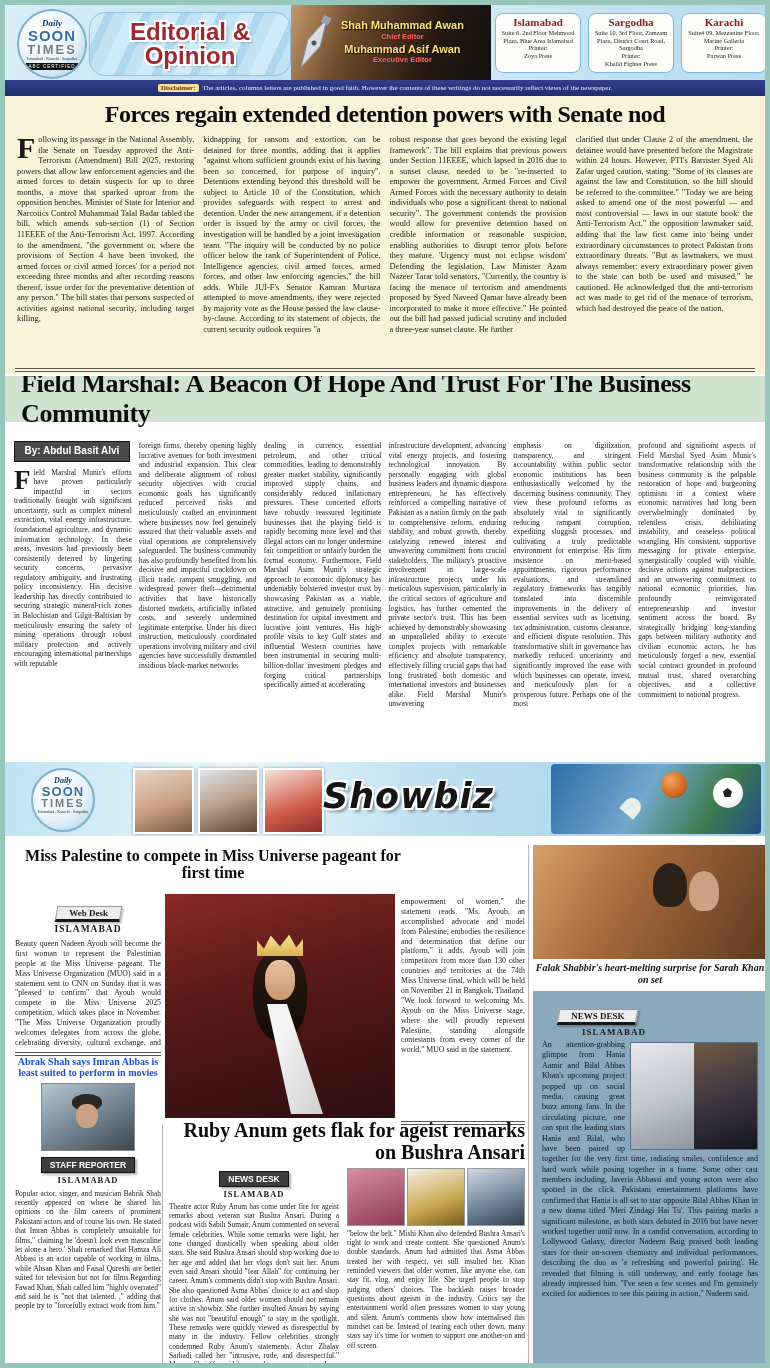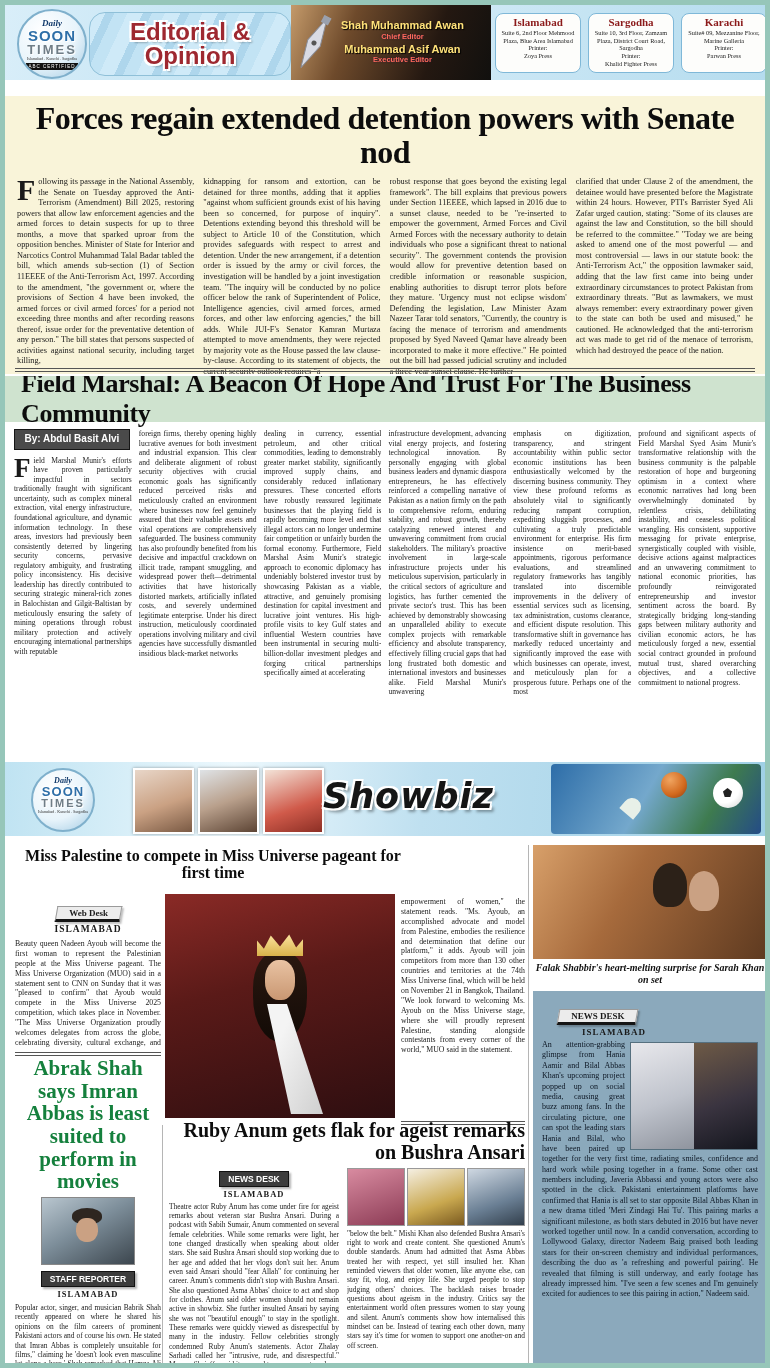--- a/index.html
+++ b/index.html
@@ -40,33 +40,33 @@
   .office .city{font-weight:bold;font-size:11px;color:#8b1a1a;line-height:1.15;}
   .office .addr{font-size:6.3px;color:#222;line-height:1.25;padding:0 2px;}
   .office .printer{font-size:6.3px;color:#222;line-height:1.25;}
   .disclaimer{left:0;top:75px;width:760px;height:16px;background:linear-gradient(#32408f,#222d6e);
     display:flex;align-items:center;justify-content:center;gap:4px;}
   .disc-label{background:#f3e39a;color:#8b1a1a;font-weight:bold;font-size:7px;padding:0 3px;border-radius:2px;}
   .disc-text{color:#e8ecff;font-size:7px;}
 
   
   .lead{left:0;top:91px;width:760px;height:278px;background:#f9f4d9;overflow:hidden;}
-  .lead h1{margin:6px 8px 2px;text-align:center;font-size:32px;font-weight:bold;letter-spacing:-0.5px;line-height:1.05;color:#0d0d0d;}
+  .lead h1{margin:6px 8px 2px;text-align:center;font-size:24px;font-weight:bold;letter-spacing:-0.5px;line-height:1.05;color:#0d0d0d;}
   .colwrap{display:flex;gap:9px;padding:6px 12px 0;}
   .colwrap .col{flex:1;font-size:8.3px;line-height:1.27;text-align:justify;overflow:hidden;}
   .lead .col{height:212px;}
   .dropcap{float:left;font-size:30px;line-height:24px;font-weight:bold;padding:1px 3px 0 0;}
   .hr-double{border-top:1px solid #555;border-bottom:1px solid #555;height:2px;}
   .lead .hr-double{position:absolute;left:10px;right:10px;bottom:2px;}
 
   
   .fieldm{left:0;top:371px;width:760px;height:384px;background:#ffffff;overflow:hidden;}
   .fm-band{height:46px;background:#cfe3cf;display:flex;align-items:center;justify-content:center;}
   .fm-band h2{margin:16px;font-size:26px;font-weight:bold;letter-spacing:-0.4px;color:#0d0d0d;}
-  .fm-cols{display:flex;gap:7px;padding:7px 9px 0;align-items:center;}
+  .fm-cols{display:flex;gap:7px;padding:19px 9px 0;align-items:center;}
   .fm-cols .col{flex:1;font-size:7.6px;line-height:1.26;text-align:justify;height:322px;overflow:hidden;}
   .byline{background:#4a4a4a;border:1px solid #161616;color:#fff;font-family:"Liberation Sans",sans-serif;
     font-weight:bold;font-size:10px;text-align:center;padding:3px 2px;margin:0 2px 6px 0;}
   .fm-drop{font-size:27px;line-height:22px;}
 
   
   .showbiz{left:0;top:757px;width:760px;height:74px;
     background:linear-gradient(95deg,#bfe3f2 0%,#ecf8fd 30%,#bfe0f0 55%,#9fd0e6 100%);overflow:hidden;}
   .logo-sb{left:26px;top:6px;width:60px;height:60px;}
   .portraits{left:128px;top:6px;display:flex;gap:4px;}
@@ -109,21 +109,21 @@
     clip-path:polygon(30% 0,55% 0,100% 100%,60% 100%);}
   .mp-right{left:396px;top:892px;width:124px;height:222px;}
   .rule-mpleft{left:10px;top:1047px;width:146px;}
   .rule-mpright{left:396px;top:1116px;width:124px;}
   .vrule{border-left:1px solid #b5b5b5;}
   .v-main{left:523px;top:840px;height:523px;}
   .v-abrak{left:157px;top:1120px;height:243px;}
 
   
   .abrak{left:10px;top:1052px;width:146px;}
-  .abrak h3{margin:0;text-align:center;font-size:21px;line-height:1.08;font-weight:bold;color:#15803d;}
+  .abrak h3{margin:0;text-align:center;font-size:10px;line-height:1.08;font-weight:bold;color:#1d4ed8;}
   .abrak-photo{width:92px;height:66px;margin:4px auto 3px;border:1px solid #888;
     background:linear-gradient(150deg,#b9c6cf 0%,#7d8e9a 45%,#3c464e 100%);position:relative;overflow:hidden;}
   .cap-head{position:absolute;left:30px;top:10px;width:30px;height:16px;border-radius:50% 50% 40% 40%;background:#2e2620;}
   .cap-face{position:absolute;left:34px;top:20px;width:22px;height:24px;border-radius:45%;background:#caa183;}
   .abrak-kicker{text-align:center;margin-top:1px;}
   .abrak .dateline{text-align:center;display:block;font-size:8.5px;}
   .abrak-body{margin-top:4px;font-size:7.4px;line-height:1.27;text-align:justify;height:132px;overflow:hidden;}
 
   
   .ruby{left:164px;top:1114px;width:356px;}
@@ -204,20 +204,24 @@
       <div class="printer">Khalid Fighter Press</div>
     </div>
     <div class="abs office" style="left:676px;">
       <div class="city">Karachi</div>
       <div class="addr">Suite# 09, Mezzanine Floor, Marine Galleria</div>
       <div class="printer">Printer:</div>
       <div class="printer">Parwan Press</div>
     </div>
   </div>
 
+  <div class="abs disclaimer">
+    <span class="disc-label">Disclaimer:</span>
+    <span class="disc-text">The articles, columns letters are published in good faith. However the  contents of these writings do not necessarily reflect views of the newspaper.</span>
+  </div>
 
   <div class="abs lead">
     <h1>Forces regain extended detention powers with Senate nod</h1>
     <div class="colwrap">
       <div class="col"><span class="dropcap">F</span><span>ollowing its passage in the National Assembly, the Senate on Tuesday approved the Anti-Terrorism (Amendment) Bill 2025, restoring powers that allow law enforcement agencies and the armed forces to detain suspects for up to three months, a move that sparked uproar from the opposition benches. Minister of State for Interior and Narcotics Control Muhammad Talal Badar tabled the bill, which amends sub-section (1) of Section 11EEEE of the Anti-Terrorism Act, 1997. According to the amendment, "the government or, where the provisions of Section 4 have been invoked, the armed forces or civil armed forces' for a period not exceeding three months and after recording reasons thereof, issue order for the preventative detention of any person." The bill states that persons suspected of activities against national security, including target killing,</span></div>
       <div class="col"><span>kidnapping for ransom and extortion, can be detained for three months, adding that it applies "against whom sufficient grounds exist of his having been so concerned, for purpose of inquiry". Detentions extending beyond this threshold will be subject to Article 10 of the Constitution, which provides safeguards with respect to arrest and detention. Under the new arrangement, if a detention order is issued by the army or civil forces, the investigation will be handled by a joint investigation team. "The inquiry will be conducted by no police officer below the rank of Superintendent of Police, Intelligence agencies, civil armed forces, armed forces, and other law enforcing agencies," the bill adds. While JUI-F's Senator Kamran Murtaza attempted to move amendments, they were rejected by majority vote as the House passed the law clause-by-clause. According to its statement of objects, the current security outlook requires "a</span></div>
       <div class="col"><span>robust response that goes beyond the existing legal framework". The bill explains that previous powers under Section 11EEEE, which lapsed in 2016 due to a sunset clause, needed to be "re-inserted to empower the government, Armed Forces and Civil Armed Forces with the necessary authority to detain individuals who pose a significant threat to national security". The government contends the provision would allow for preventive detention based on credible information or reasonable suspicion, enabling authorities to disrupt terror plots before they mature. 'Urgency must not eclipse wisdom' Defending the legislation, Law Minister Azam Nazeer Tarar told senators, "Currently, the country is facing the menace of terrorism and amendments proposed by Syed Naveed Qamar have already been incorporated to make it more effective." He pointed out the bill had passed judicial scrutiny and included a three-year sunset clause. He further</span></div>
       <div class="col"><span>clarified that under Clause 2 of the amendment, the detainee would have presented before the Magistrate within 24 hours. However, PTI's Barrister Syed Ali Zafar urged caution, stating: "Some of its clauses are against the law and Constitution, so the bill should be referred to the committee." "Today we are being asked to amend one of the most powerful — and most controversial — laws in our statute book: the Anti-Terrorism Act," the opposition lawmaker said, adding that the law first came into being under extraordinary circumstances to protect Pakistan from extraordinary threats. "But as lawmakers, we must always remember: every extraordinary power given to the state can both be used and misused," he cautioned. He acknowledged that the anti-terrorism act was made to get rid of the menace of terrorism, which had destroyed the peace of the nation.</span></div>
     </div>
     <div class="hr-double"></div>

